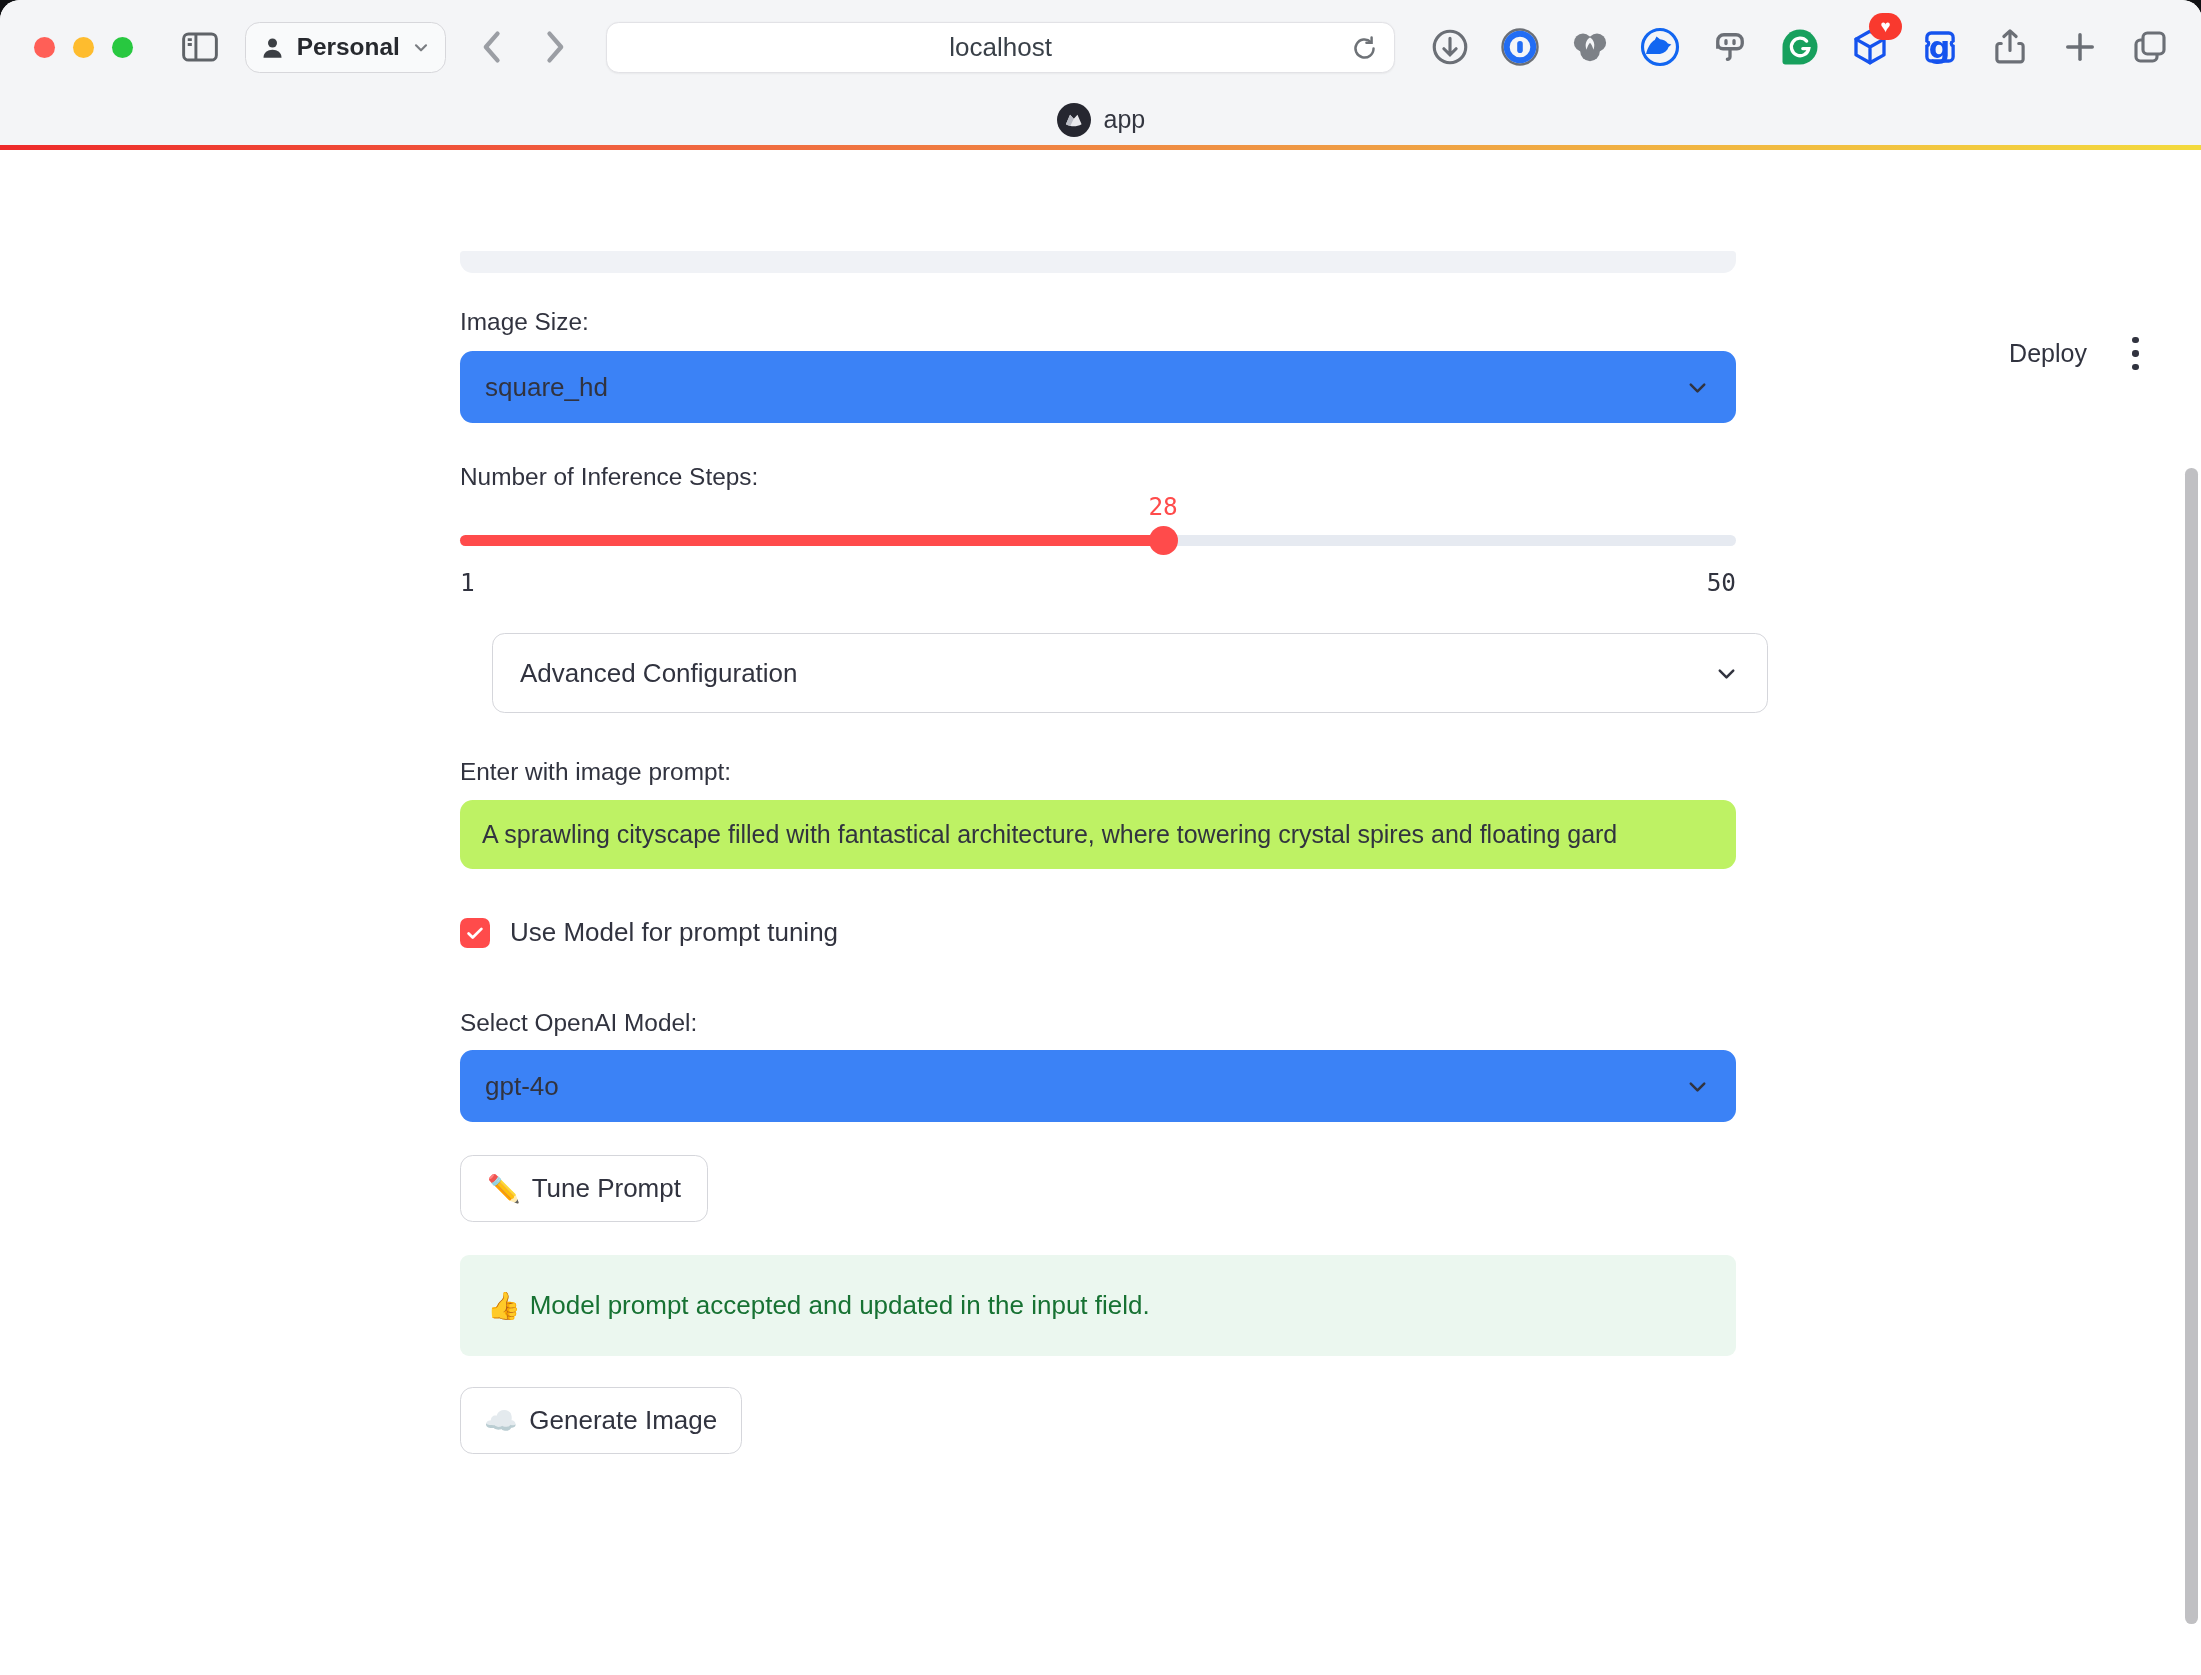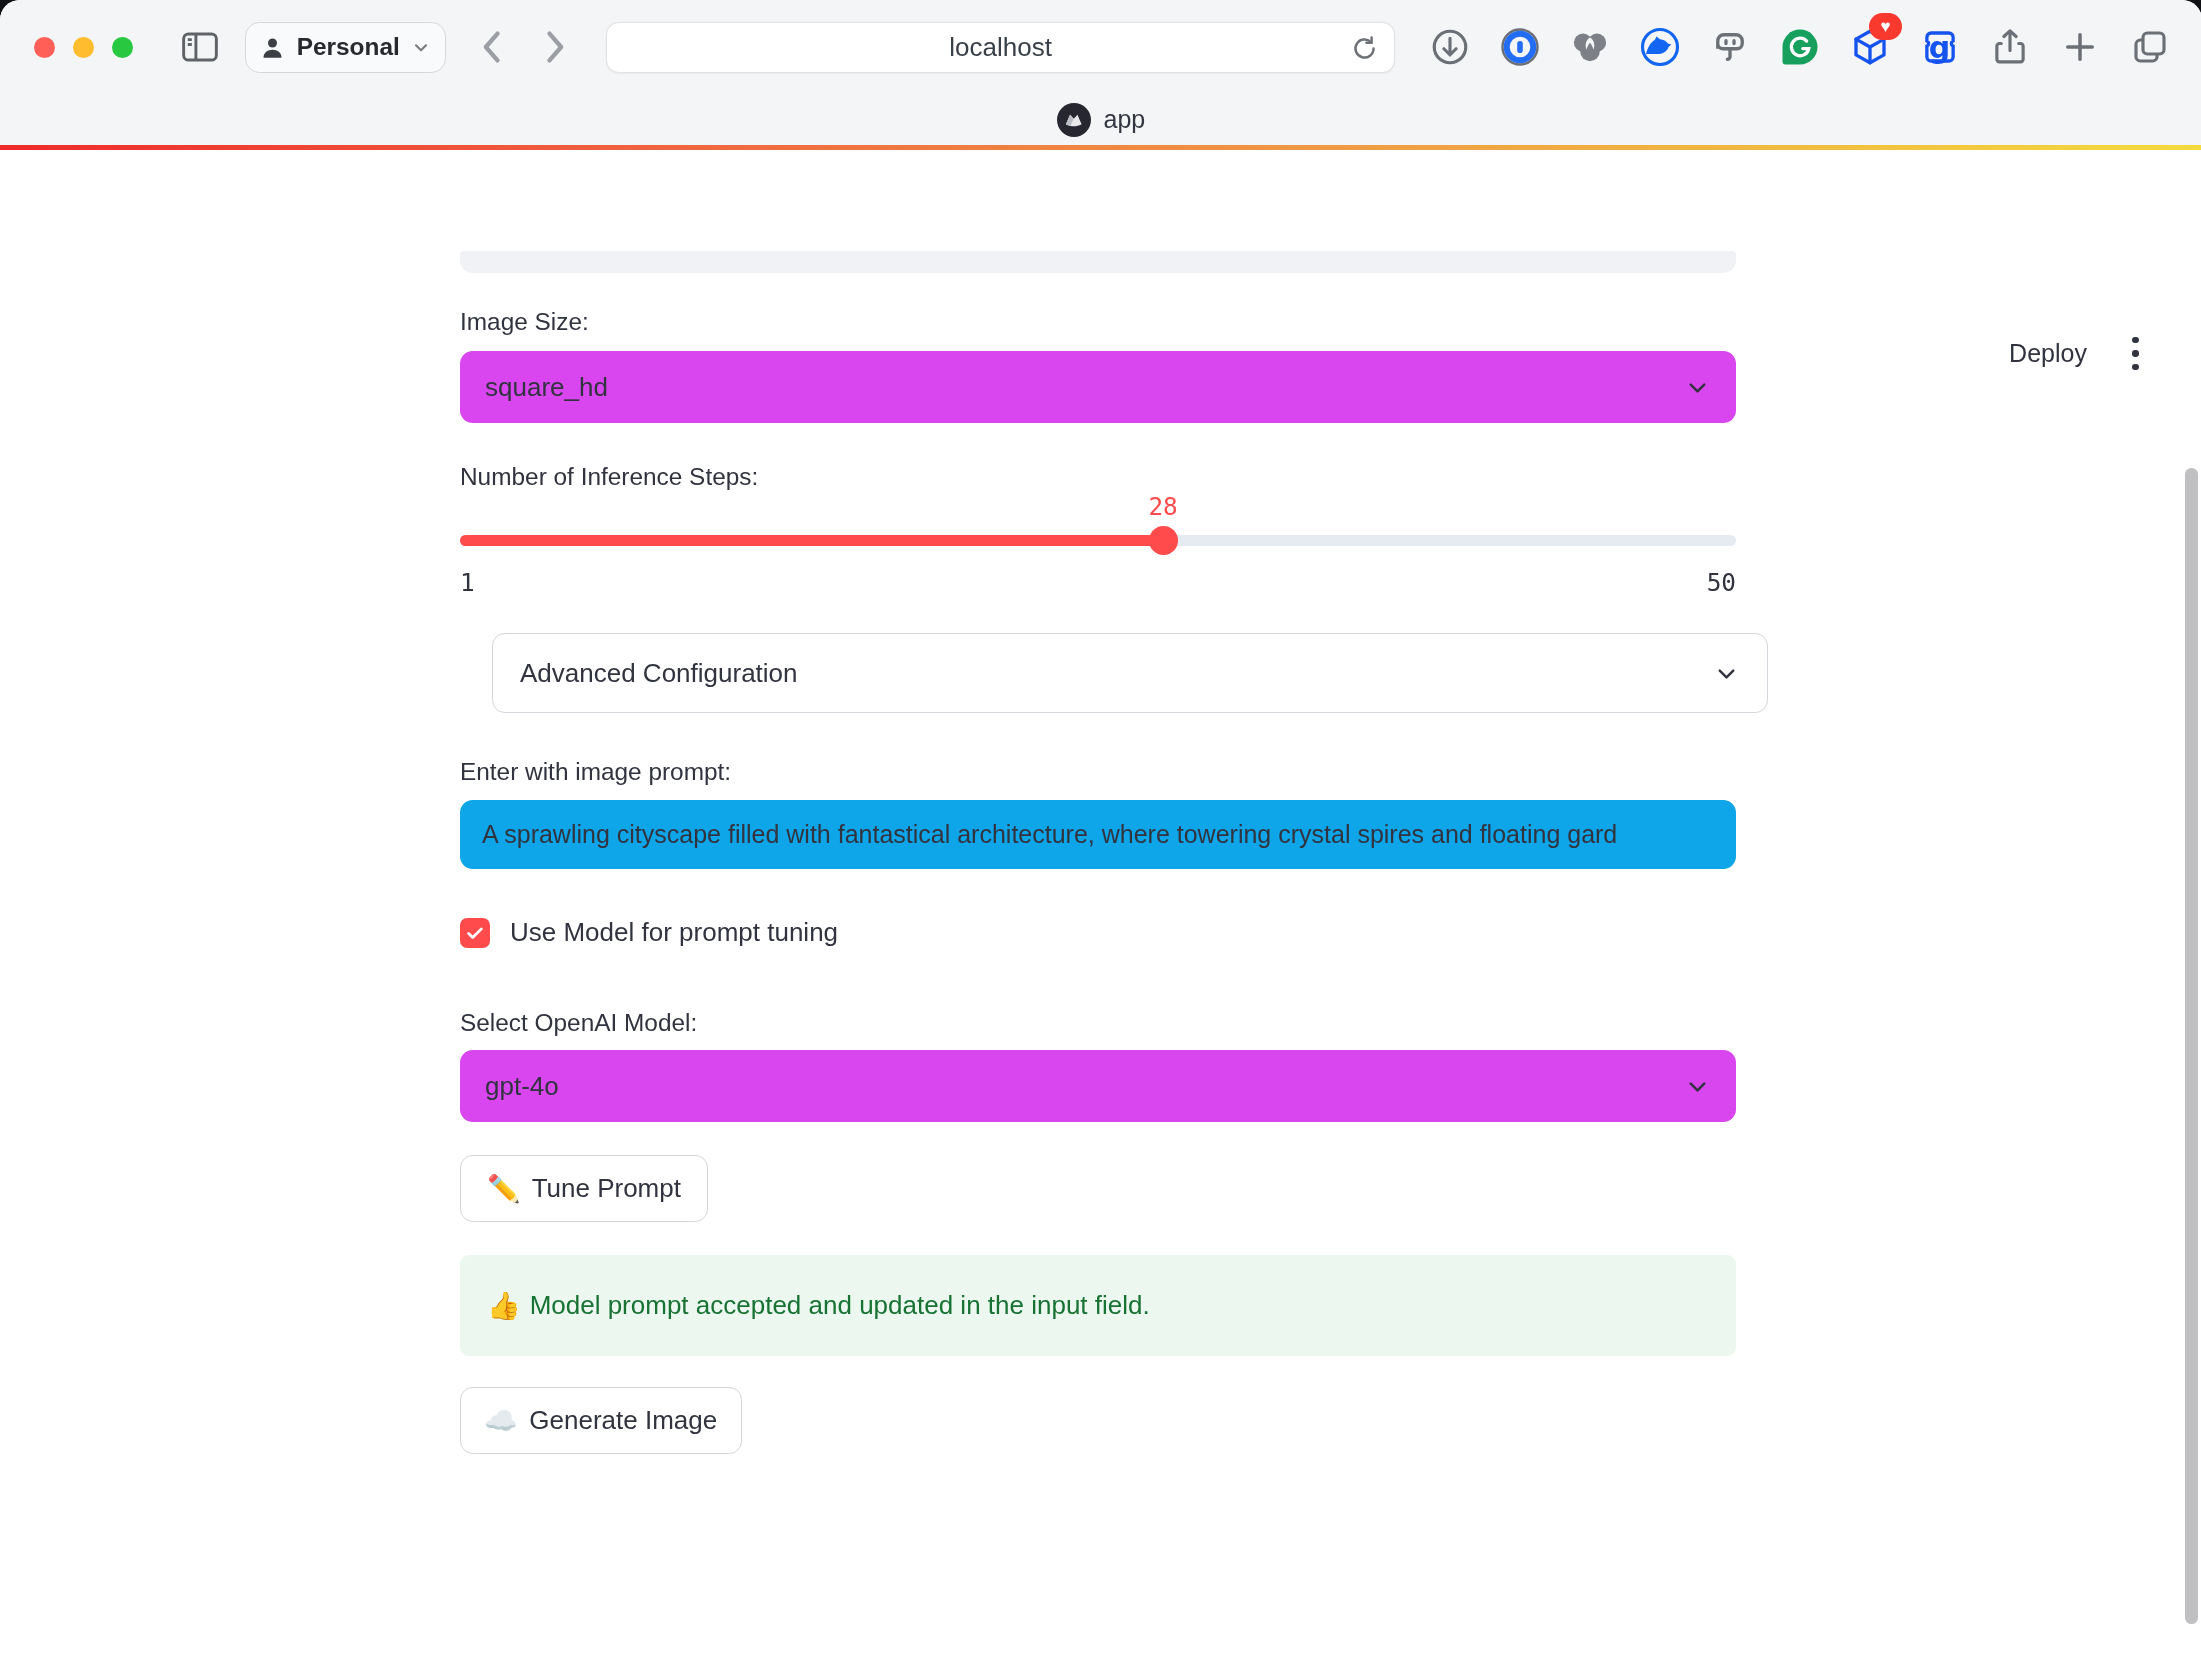--- a/index.html
+++ b/index.html
@@ -55,40 +55,40 @@
   .content > * { position:absolute; left:0; }
 
   .partial-select { top:101px; width:1276px; height:22px; background:#f0f2f6; border-radius:3.6px 3.6px 12.7px 12.7px; }
 
   .st-label { font-size:24.4px; color:#31333f; }
   .lbl-image-size { top:158px; }
   .lbl-steps { top:313px; }
   .lbl-prompt { top:608px; }
   .lbl-model { top:859px; }
 
-  .st-select { width:1276px; height:72px; background:#d946ef; border-radius:12.7px; display:flex; align-items:center;
+  .st-select { width:1276px; height:72px; background:#3b82f6; border-radius:12.7px; display:flex; align-items:center;
     justify-content:space-between; padding:0 25px; }
   .st-select .val { font-size:26px; color:#31333f; }
   .sel-image-size { top:201px; }
   .sel-model { top:900px; }
 
   .slider-wrap { top:342px; width:1276px; height:109px; }
   .slider-value { position:absolute; top:0; transform:translateX(-50%); font-family:"DejaVu Sans Mono", monospace;
     font-size:24.4px; color:#ff4b4b; }
   .slider-track { position:absolute; top:43px; width:100%; height:11px; border-radius:5.4px; background:#e6eaf1; }
   .slider-fill { position:absolute; top:43px; height:11px; border-radius:5.4px; background:#ff4b4b; }
   .slider-thumb { position:absolute; top:34px; width:29px; height:29px; border-radius:50%; background:#ff4b4b; }
   .slider-minmax { position:absolute; top:76px; width:100%; display:flex; justify-content:space-between;
     font-family:"DejaVu Sans Mono", monospace; font-size:24.4px; color:#31333f; }
 
   .expander { top:483px; width:1276px; height:80px; background:#fff; border:1.8px solid #d5d6db; border-radius:12.7px;
     display:flex; align-items:center; justify-content:space-between; padding:0 27px;margin-left:32px; }
   .expander .val { font-size:26px; color:#31333f; }
 
-  .st-input { top:650px; width:1276px; height:69px; background:#0ea5e9; border-radius:12.7px; display:flex; align-items:center;
+  .st-input { top:650px; width:1276px; height:69px; background:#bef264; border-radius:12.7px; display:flex; align-items:center;
     padding:0 22px; }
   .st-input .val { font-size:25px; color:#31333f; white-space:nowrap; overflow:hidden; width:100%; }
 
   .checkbox-row { top:767px; display:flex; align-items:center; gap:20px; }
   .checkbox-box { width:30px; height:30px; border-radius:7.2px; background:#ff4b4b; display:flex; align-items:center; justify-content:center; }
   .checkbox-label { font-size:26px; color:#31333f; }
 
   .st-button { background:#fff; border:1.8px solid #d5d6db; border-radius:12.7px; height:67px; display:flex; align-items:center;
     justify-content:center; gap:11px; font-size:26px; color:#31333f; }
   .btn-tune { top:1005px; width:248px; }

